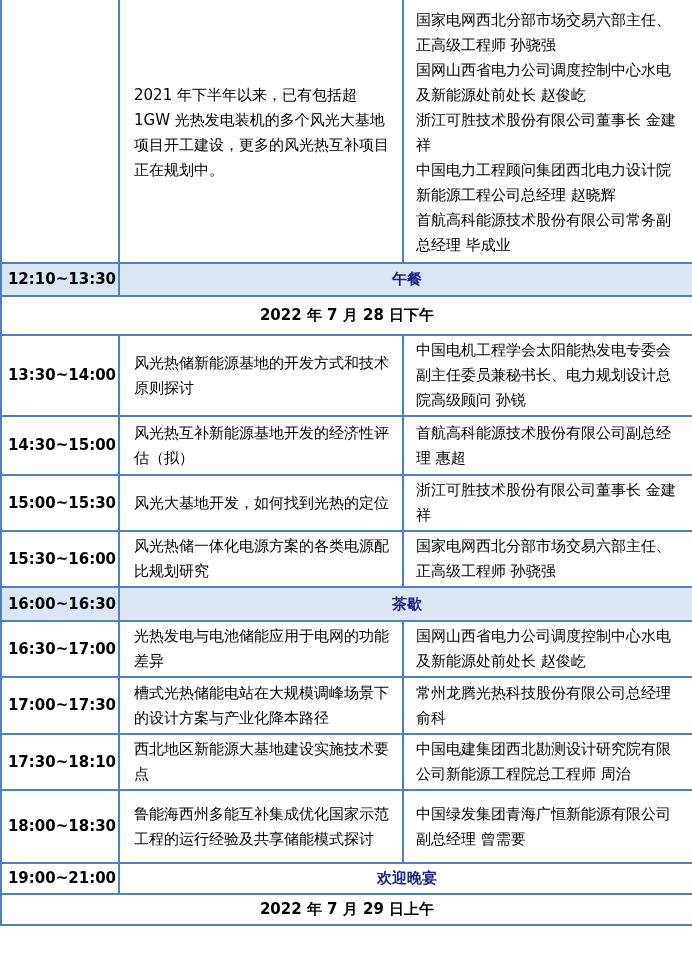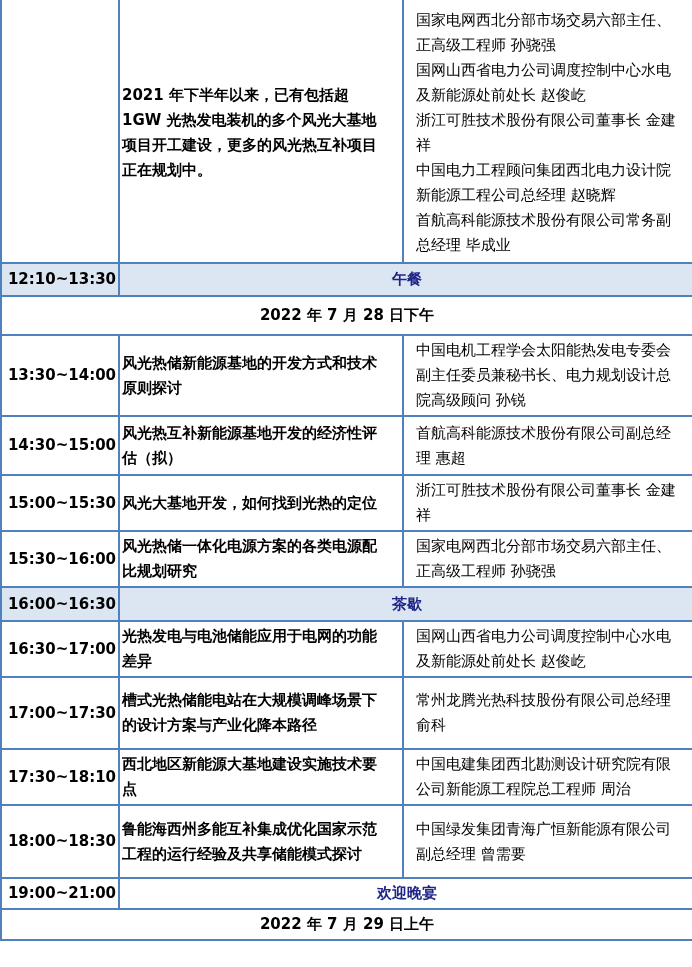--- a/index.html
+++ b/index.html
@@ -31,23 +31,22 @@
   
   table.agenda tr:first-child td { border-top: none; }
 
   .time-cell {
     text-align: right;
     padding: 2px 2px;
     background: #ffffff;
     font-weight: bold;
   }
   .topic-cell {
-    padding: 2px 12px 2px 2px;
+    padding: 2px 12px 2px 14px;
     background: #ffffff;
-    font-weight: bold;
   }
   .speaker-cell {
     padding: 2px 8px 2px 12px;
     background: #ffffff;
     white-space: pre-line;
   }
   .v-top { vertical-align: top; padding-top: 5px; }
   .lh-wide { line-height: 30px; }
 
   .band td {
@@ -130,21 +129,21 @@
         <td class="time-cell">16:00~16:30</td>
         <td class="break-label" colspan="2">茶歇</td>
       </tr>
 
       <tr style="height:44px">
         <td class="time-cell">16:30~17:00</td>
         <td class="topic-cell">光热发电与电池储能应用于电网的功能差异</td>
         <td class="speaker-cell">国网山西省电力公司调度控制中心水电及新能源处前处长  赵俊屹</td>
       </tr>
 
-      <tr style="height:72px">
+      <tr style="height:57px">
         <td class="time-cell">17:00~17:30</td>
         <td class="topic-cell">槽式光热储能电站在大规模调峰场景下的设计方案与产业化降本路径</td>
         <td class="speaker-cell">常州龙腾光热科技股份有限公司总经理  俞科</td>
       </tr>
 
       <tr style="height:54px">
         <td class="time-cell">17:30~18:10</td>
         <td class="topic-cell">西北地区新能源大基地建设实施技术要点</td>
         <td class="speaker-cell">中国电建集团西北勘测设计研究院有限公司新能源工程院总工程师  周治</td>
       </tr>

